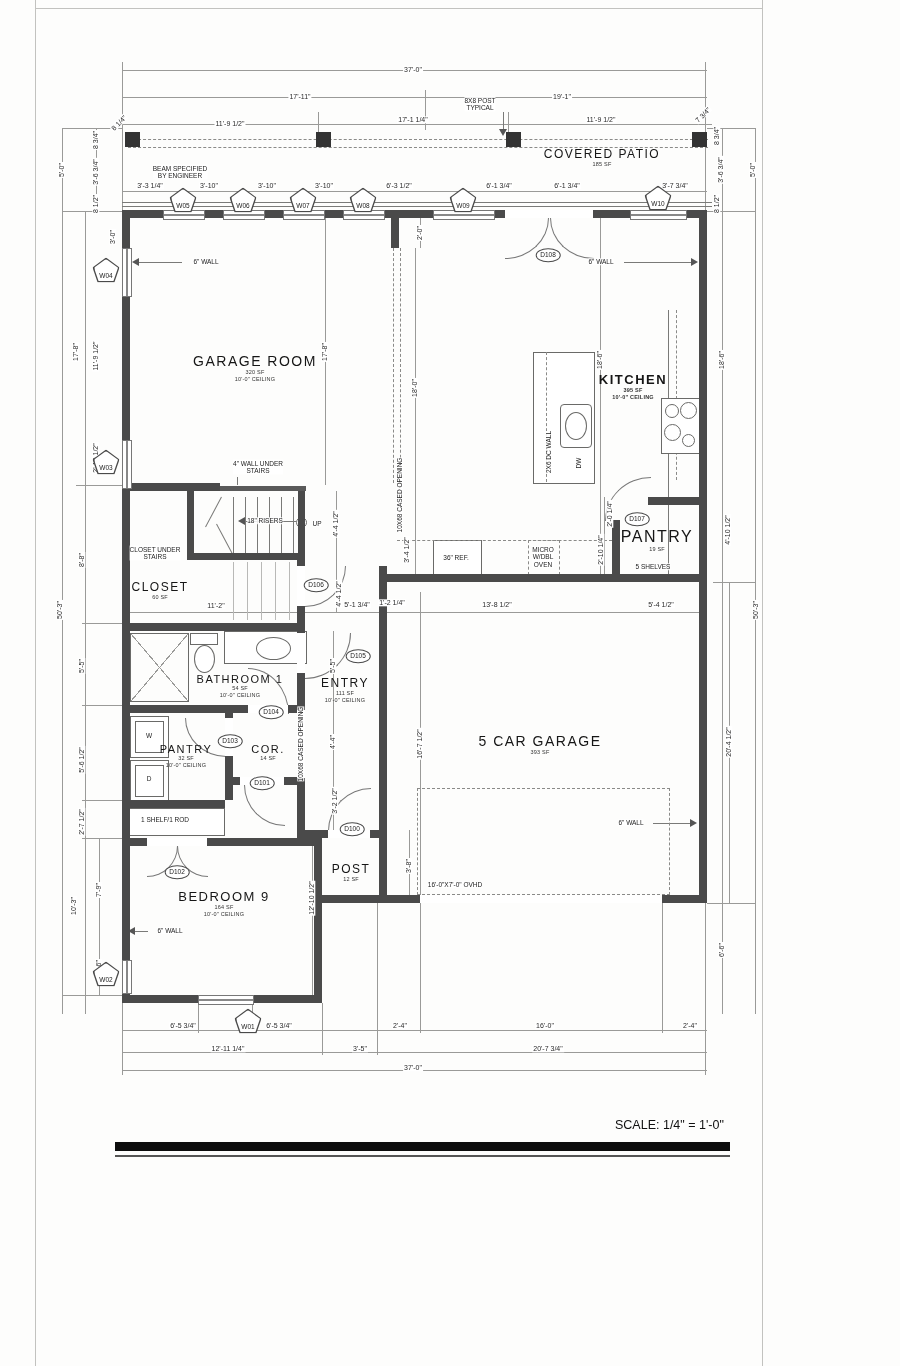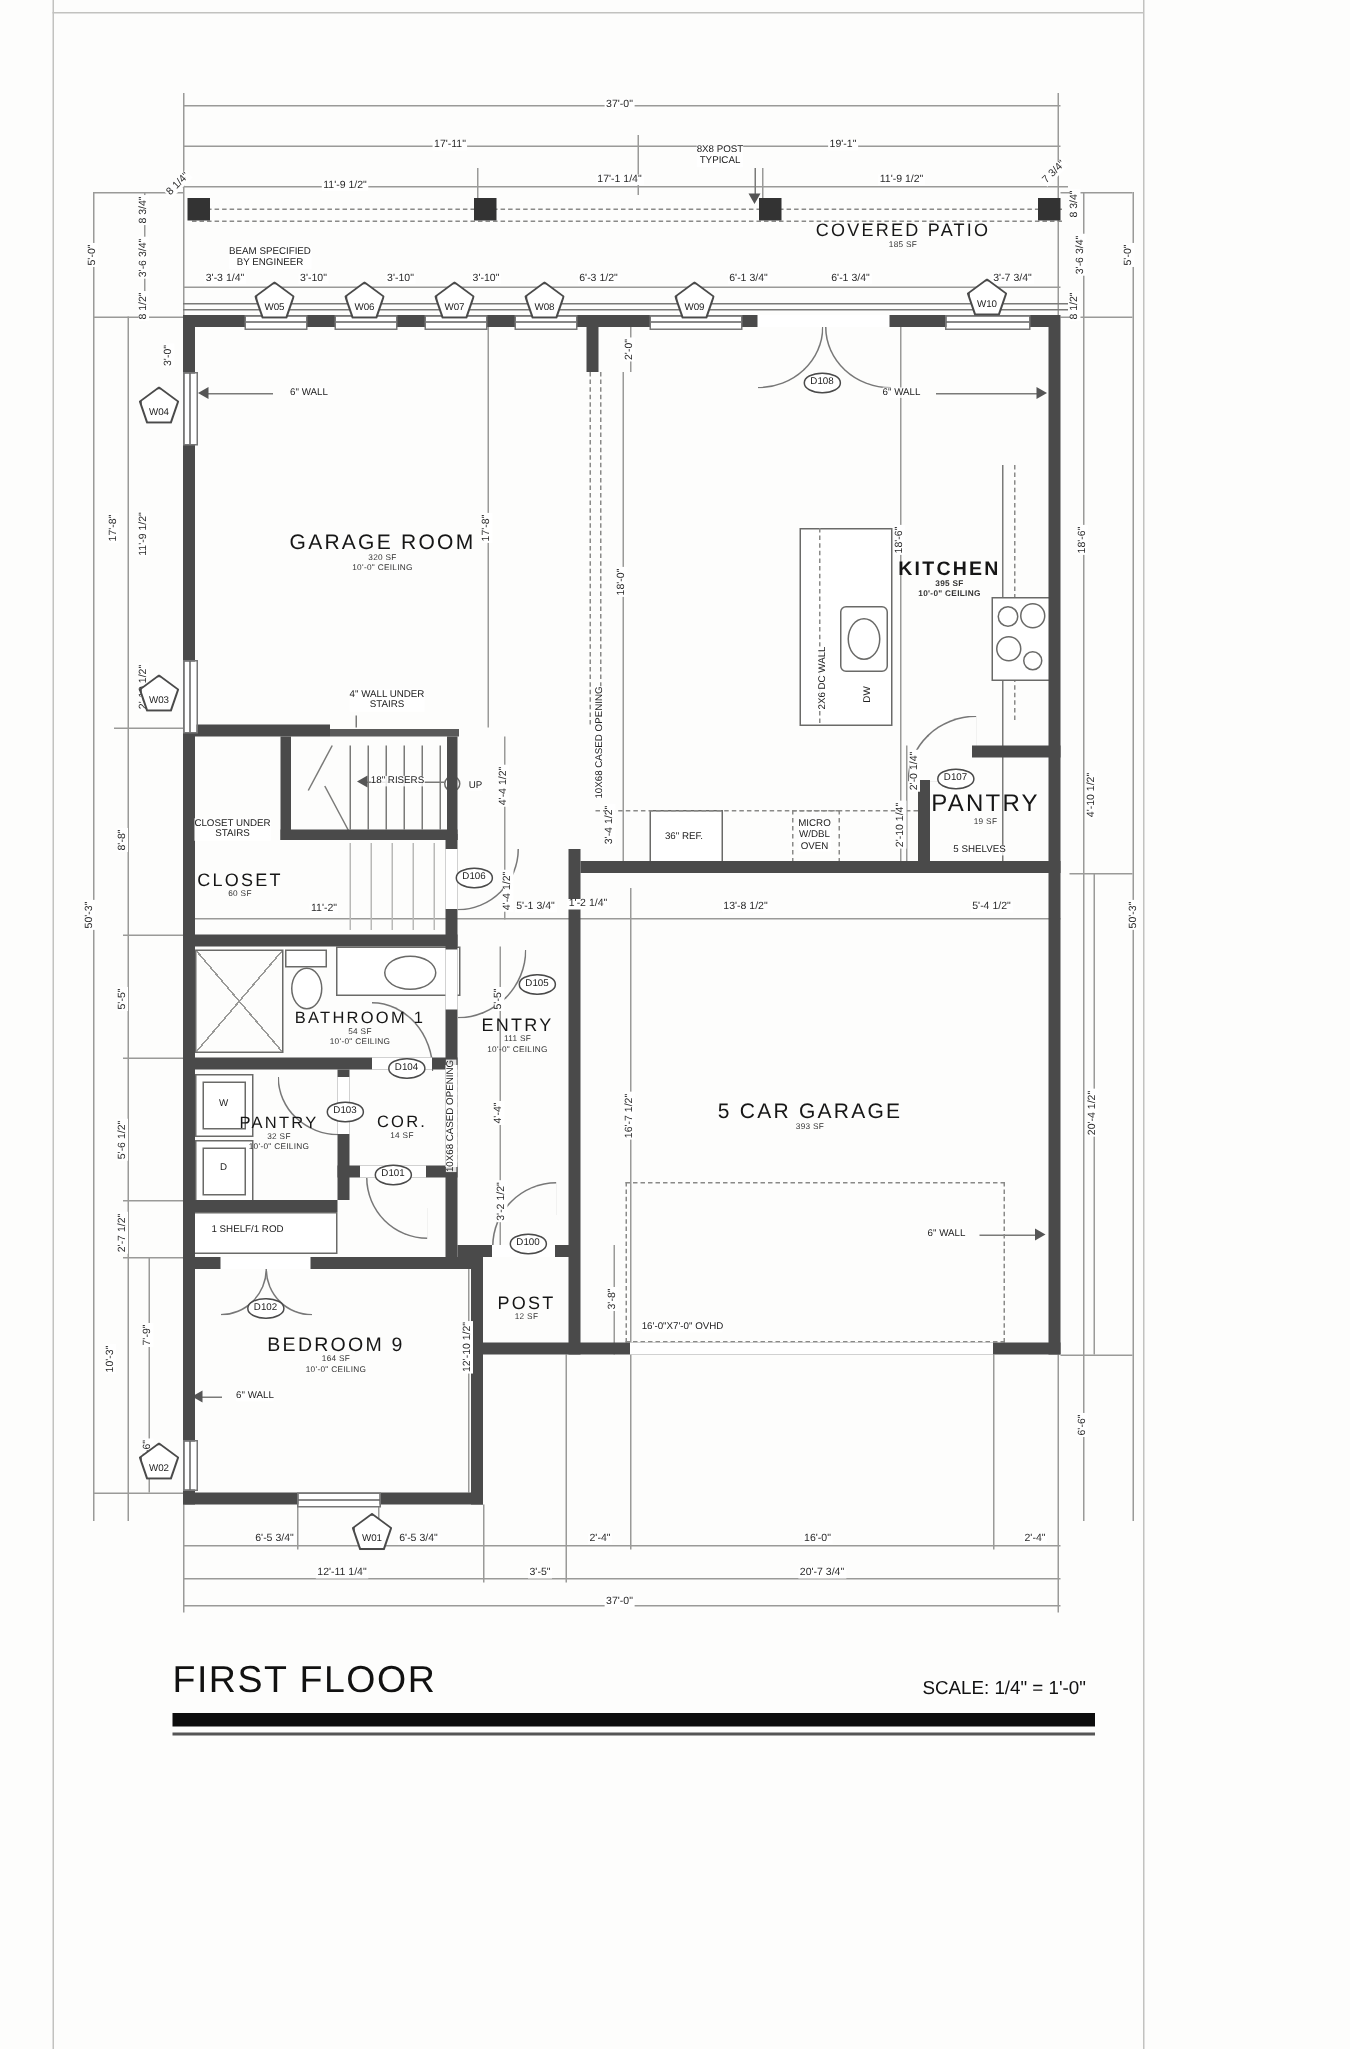--- a/index.html
+++ b/index.html
@@ -232,21 +232,20 @@
   <div class="winh" style="left:223px;top:210px;width:40px;height:8px;"></div>
   <div class="winh" style="left:283px;top:210px;width:40px;height:8px;"></div>
   <div class="winh" style="left:343px;top:210px;width:40px;height:8px;"></div>
   <div class="winh" style="left:433px;top:210px;width:60px;height:8px;"></div>
   <div class="winh" style="left:630px;top:210px;width:55px;height:8px;"></div>
   <div class="winv" style="left:122px;top:248px;width:8px;height:47px;"></div>
   <div class="winv" style="left:122px;top:440px;width:8px;height:47px;"></div>
   <div class="winv" style="left:122px;top:960px;width:8px;height:32px;"></div>
   <div class="winh" style="left:198px;top:995px;width:54px;height:8px;"></div>
 
-  <div class="title">FIRST FLOOR</div>
   <div class="scale">SCALE: 1/4" = 1'-0"</div>
   <div class="bar1"></div>
   <div class="bar2"></div>
 <div class="dim" style="left: 413px; top: 70px;">37'-0"</div>
     <div class="dim" style="left: 300px; top: 97px;">17'-11"</div>
     <div class="dim" style="left: 562px; top: 97px;">19'-1"</div>
     <div class="dim d" style="left: 119px; top: 123px;">8 1/4"</div>
     <div class="dim" style="left: 230px; top: 124px;">11'-9 1/2"</div>
     <div class="dim" style="left: 413px; top: 120px;">17'-1 1/4"</div>
     <div class="dim" style="left: 601px; top: 120px;">11'-9 1/2"</div>

